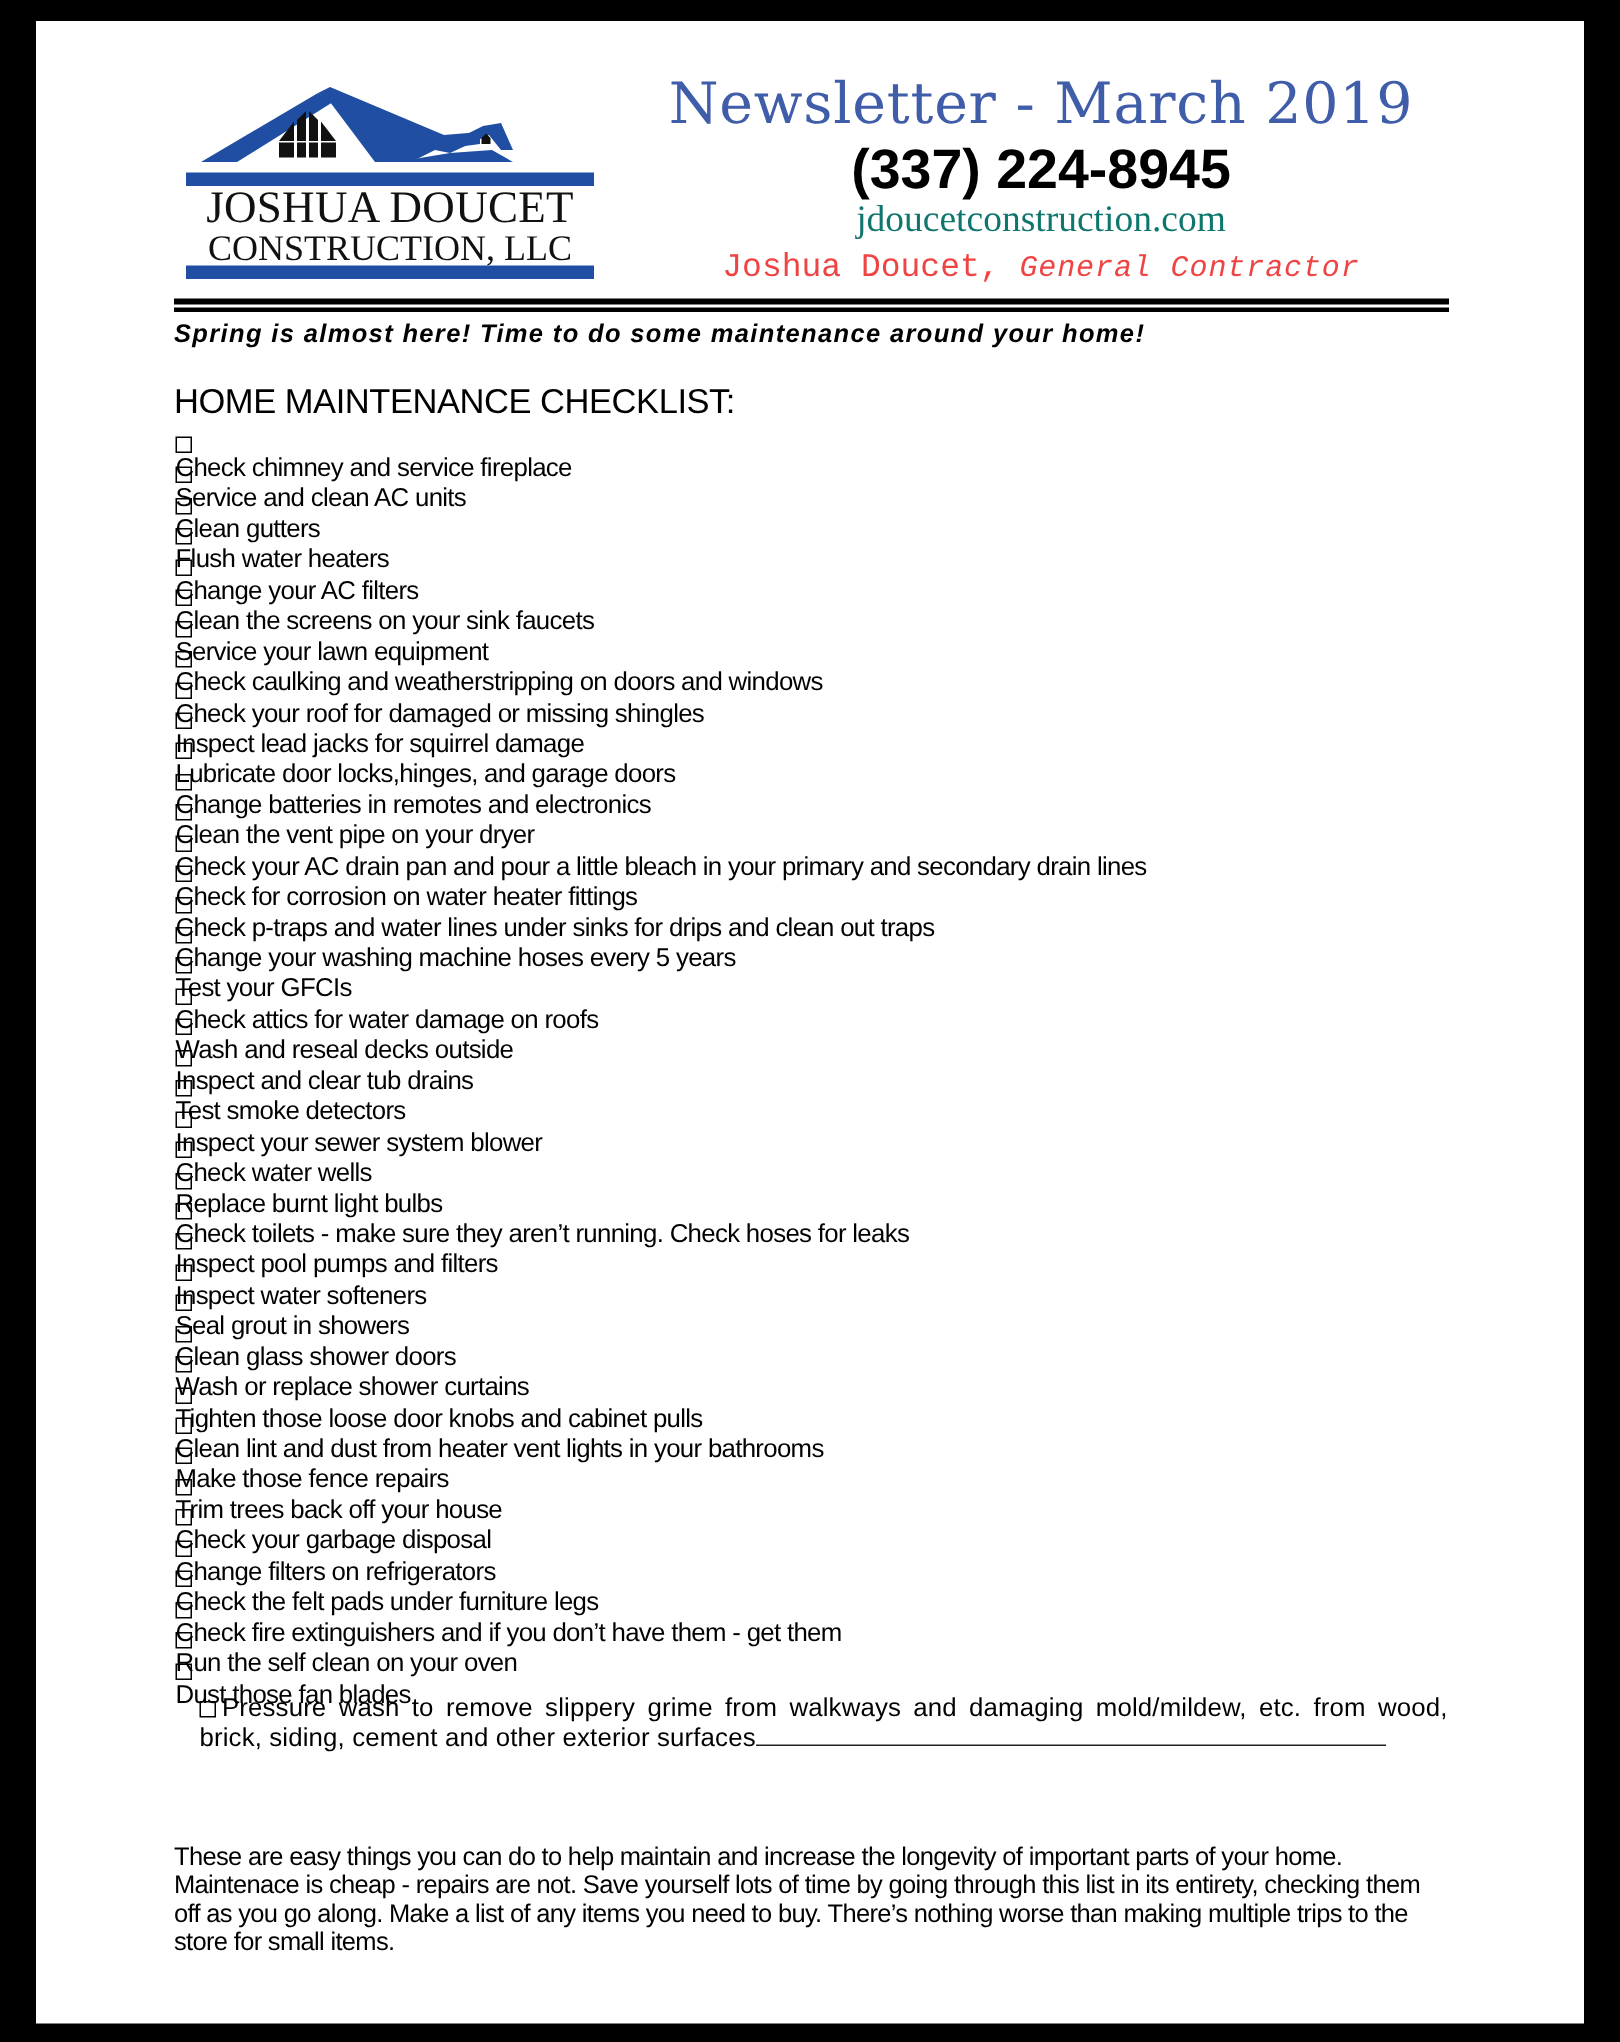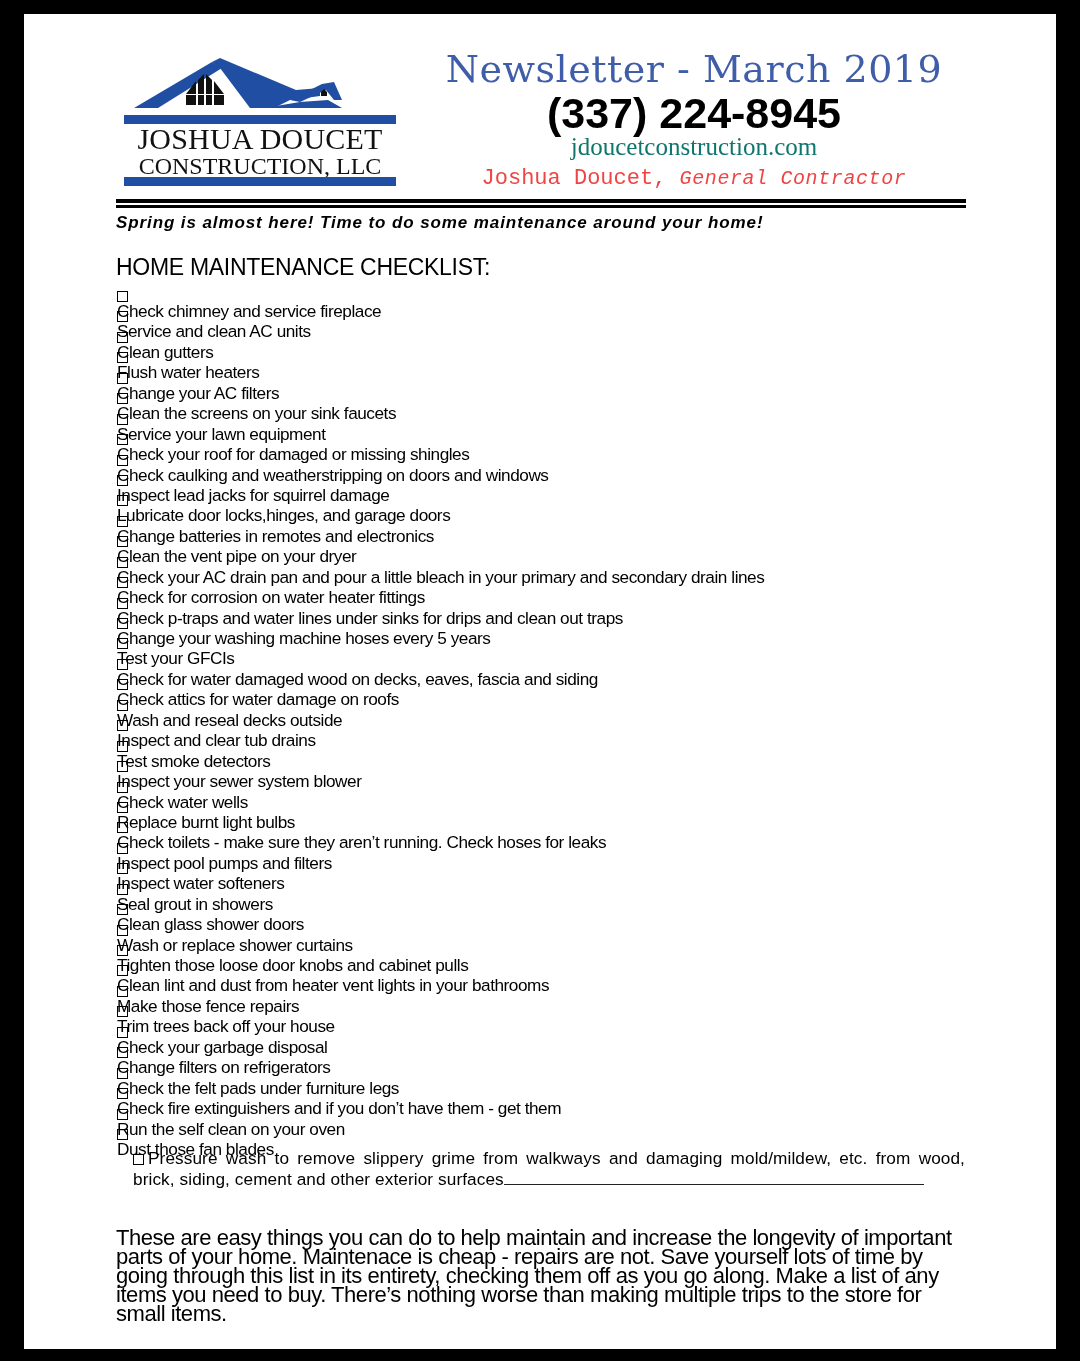--- a/index.html
+++ b/index.html
@@ -27,21 +27,21 @@
   }
   
   .masthead {
     position: absolute; left: 410px; top: 30px; width: 520px; text-align: center;
   }
   .nl-title {
     font-family: "DejaVu Serif", serif; font-size: 38px; color: #3f5da8; line-height: 50px;
     letter-spacing: 0.5px; white-space: nowrap;
   }
   .phone {
-    font-family: "Liberation Sans", sans-serif; font-weight: bold; font-size: 43px; color: #000;
+    font-family: "Liberation Sans", sans-serif; font-weight: bold; font-size: 37px; color: #000;
     line-height: 38px; margin-top: 0px;
   }
   .website {
     font-family: "Liberation Serif", serif; font-size: 25px; color: #0f766e; line-height: 30px;
   }
   .contractor {
     font-family: Liberation Mono, monospace; font-size: 22px; color: #ef4444; line-height: 30px; margin-top: 2px;
   }
   .contractor i { font-style: italic; font-size: 20px; letter-spacing: 0.6px; }
   
@@ -69,21 +69,21 @@
   .item-text { flex: 0 0 auto; }
   .fill { flex: 1 1 auto; border-bottom: 1.3px solid #222; height: 14px; margin-left: 1px; }
   .item.multi {
     display: block; height: auto; white-space: normal; line-height: 20.5px;
     letter-spacing: 0.1px; font-size: 17.2px; text-align: justify; margin-left: 17px;
   }
   .item.multi .fill-inline {
     display: inline-block; width: 420px; border-bottom: 1.3px solid #222; height: 14px; vertical-align: baseline;
   }
   .closing {
-    position: absolute; left: 92px; top: 1214px; width: 850px; font-size: 22px; line-height: 19px;
+    position: absolute; left: 92px; top: 1214px; width: 850px; font-size: 17px; line-height: 19px;
     color: #000; letter-spacing: -0.45px; margin: 0;
   }
 </style>
 </head>
 <body>
 
 <div class="page">
 
   <div class="logo">
     <svg width="274" height="72" viewBox="0 0 274 72">
@@ -164,30 +164,30 @@
         <span class="item-text">Clean the screens on your sink faucets</span>
         <span class="fill"></span>
       </li>
       <li class="item">
         <span class="box"></span>
         <span class="item-text">Service your lawn equipment</span>
         <span class="fill"></span>
       </li>
       <li class="item">
         <span class="box"></span>
+        <span class="item-text">Check caulking and weatherstripping on doors and windows</span>
+        <span class="fill"></span>
+      </li>
+      <li class="item">
+        <span class="box"></span>
         <span class="item-text">Check your roof for damaged or missing shingles</span>
         <span class="fill"></span>
       </li>
       <li class="item">
         <span class="box"></span>
-        <span class="item-text">Check caulking and weatherstripping on doors and windows</span>
-        <span class="fill"></span>
-      </li>
-      <li class="item">
-        <span class="box"></span>
         <span class="item-text">Inspect lead jacks for squirrel damage</span>
         <span class="fill"></span>
       </li>
       <li class="item">
         <span class="box"></span>
         <span class="item-text">Lubricate door locks,hinges, and garage doors</span>
         <span class="fill"></span>
       </li>
       <li class="item">
         <span class="box"></span>
@@ -215,25 +215,20 @@
         <span class="fill"></span>
       </li>
       <li class="item">
         <span class="box"></span>
         <span class="item-text">Change your washing machine hoses every 5 years</span>
         <span class="fill"></span>
       </li>
       <li class="item">
         <span class="box"></span>
         <span class="item-text">Test your GFCIs</span>
-        <span class="fill"></span>
-      </li>
-      <li class="item">
-        <span class="box"></span>
-        <span class="item-text">Check for water damaged wood on decks, eaves, fascia and siding</span>
         <span class="fill"></span>
       </li>
       <li class="item">
         <span class="box"></span>
         <span class="item-text">Check attics for water damage on roofs</span>
         <span class="fill"></span>
       </li>
       <li class="item">
         <span class="box"></span>
         <span class="item-text">Wash and reseal decks outside</span>

